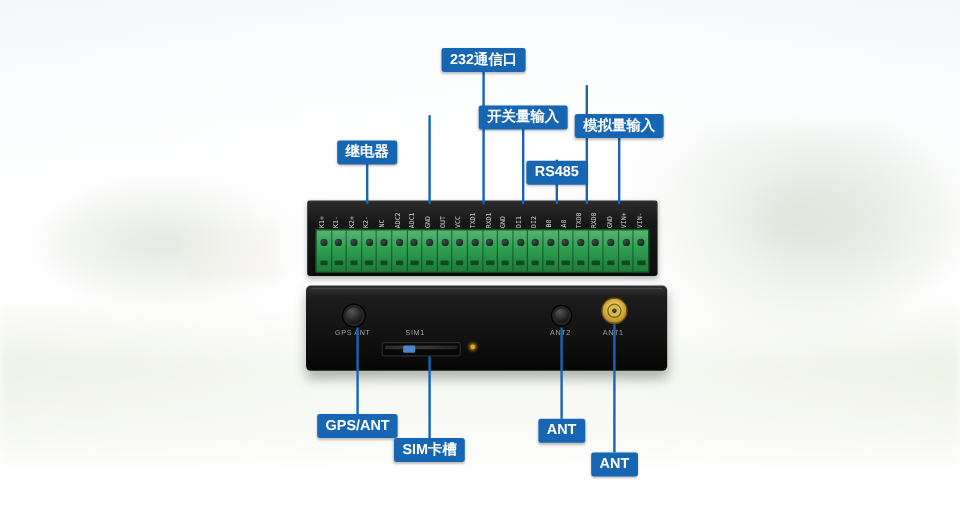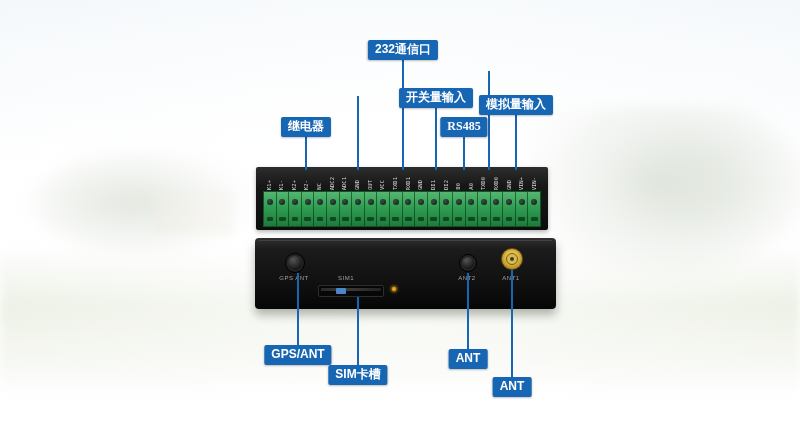--- a/index.html
+++ b/index.html
@@ -212,21 +212,21 @@
   <div class="lead" style="left:306px;top:133px;height:37px;"></div>
 
   <div class="lead" style="left:298px;top:273px;height:72px;"></div>
   <div class="lead" style="left:358px;top:297px;height:68px;"></div>
   <div class="lead" style="left:468px;top:273px;height:76px;"></div>
   <div class="lead" style="left:512px;top:270px;height:107px;"></div>
 
   <div class="callout" style="left:403px;top:40px;">232通信口</div>
   <div class="callout" style="left:436px;top:88px;">开关量输入</div>
   <div class="callout" style="left:516px;top:95px;">模拟量输入</div>
-  <div class="callout" style="left:464px;top:117px;font-family:Liberation Serif, serif;">RS485</div>
+  <div class="callout" style="left:464px;top:134px;">RS485</div>
   <div class="callout" style="left:306px;top:117px;text-align:center;">继电器</div>
 
   <div class="callout" style="left:298px;top:345px;">GPS/ANT</div>
   <div class="callout" style="left:358px;top:365px;">SIM卡槽</div>
   <div class="callout" style="left:468px;top:349px;">ANT</div>
   <div class="callout" style="left:512px;top:377px;">ANT</div>
 
 </div>
 
 </body></html>

